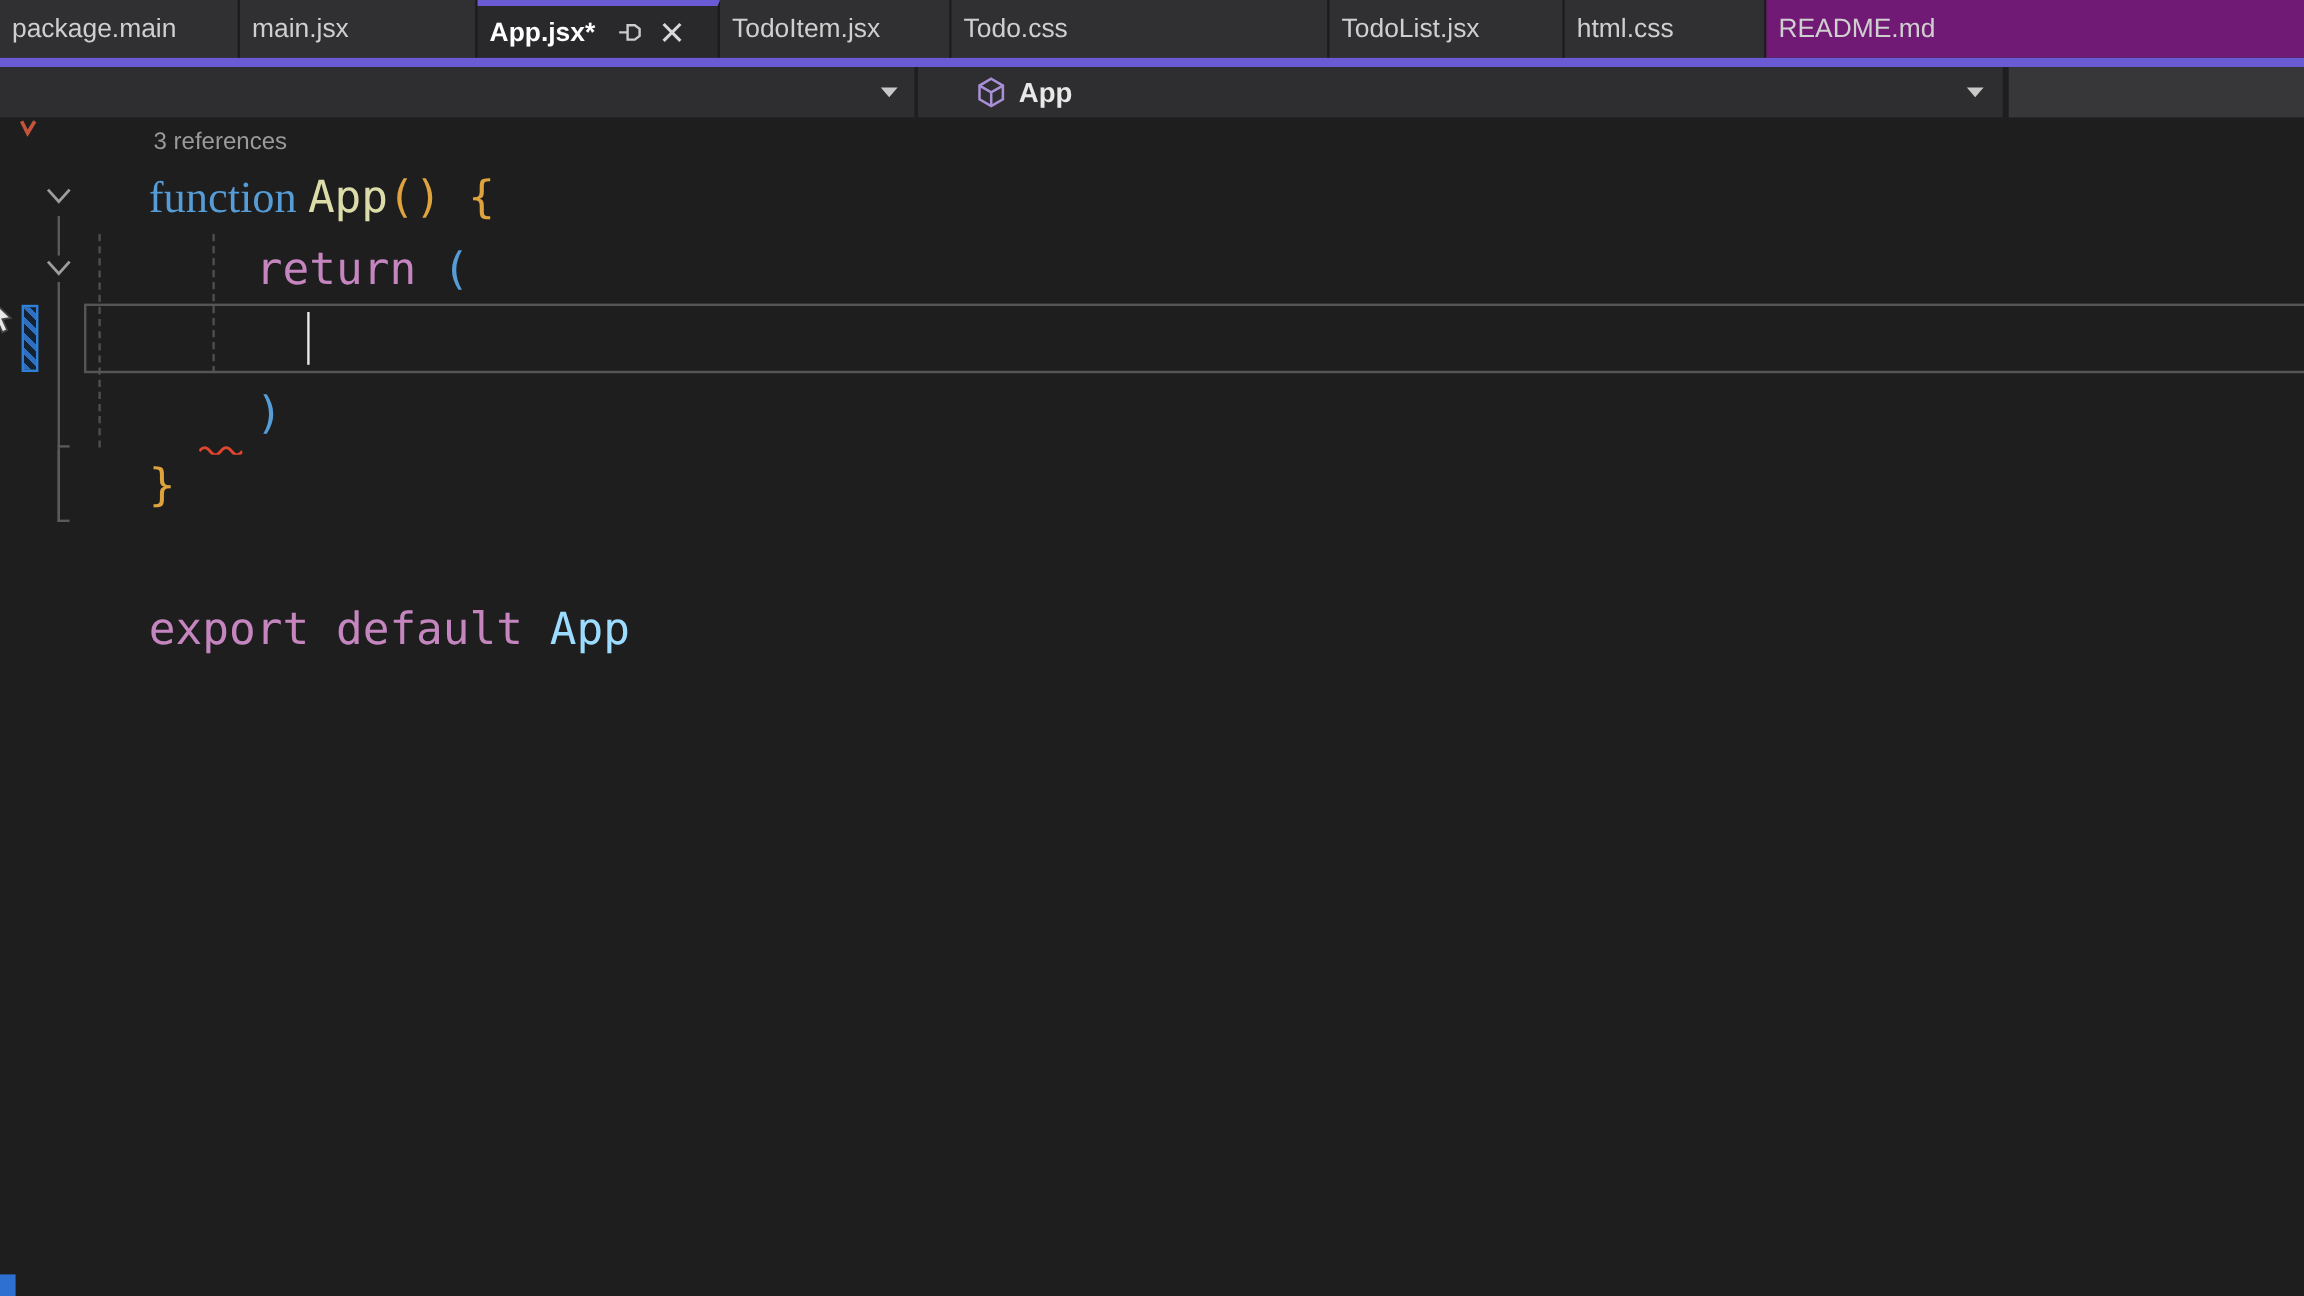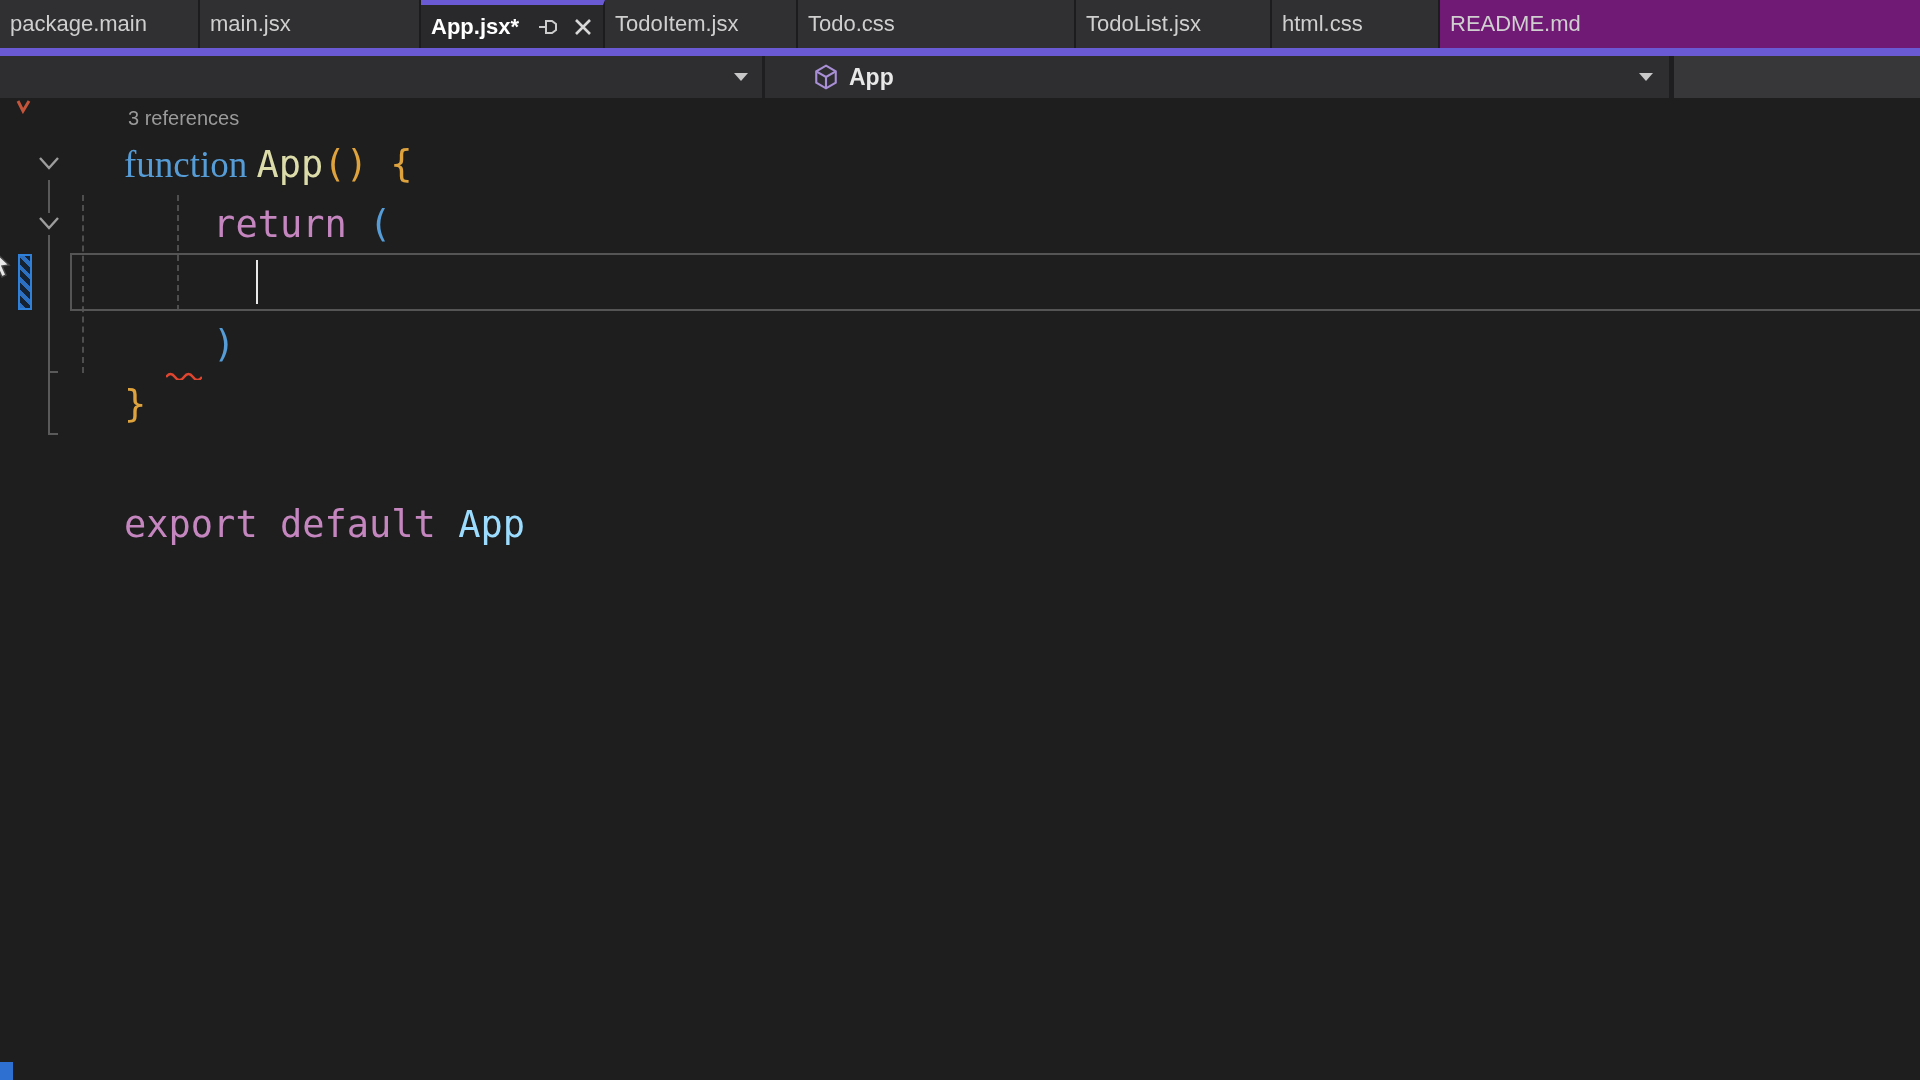--- a/index.html
+++ b/index.html
@@ -64,43 +64,43 @@
   .corner-square { position:absolute; left:0; top:1062px; width:13px; height:18px;
                    background:#2D70D2; }
 </style>
 </head>
 <body>
 
 <div class="tabbar">
   <div class="tab" style="width:200px">
     <span class="tlabel">package.main</span>
   </div>
-  <div class="tab" style="width:221px">
+  <div class="tab" style="width:198px">
     <span class="tlabel">main.jsx</span>
   </div>
-  <div class="tab active" style="width:184px">
+  <div class="tab active" style="width:202px">
     <span class="tlabel" style="font-weight:bold">App.jsx*</span>
     <span class="tab-icons">
       <span style="display:flex">
         <svg width="22" height="22" viewBox="0 0 22 22">
           <path d="M2 11 H9" stroke="#CCCCCC" stroke-width="2" fill="none"></path>
           <path d="M9 5 h6 l4 3 v6 l-4 3 h-6 z" stroke="#CCCCCC" stroke-width="2" fill="none"></path>
         </svg>
       </span>
       <span style="display:flex">
         <svg width="20" height="20" viewBox="0 0 20 20">
           <path d="M3 3 L17 17 M17 3 L3 17" stroke="#D8D8D8" stroke-width="2.6" fill="none"></path>
         </svg>
       </span>
     </span>
   </div>
   <div class="tab" style="width:193px">
     <span class="tlabel">TodoItem.jsx</span>
   </div>
-  <div class="tab" style="width:278px">
+  <div class="tab" style="width:315px">
     <span class="tlabel">Todo.css</span>
   </div>
   <div class="tab" style="width:196px">
     <span class="tlabel">TodoList.jsx</span>
   </div>
   <div class="tab" style="width:168px">
     <span class="tlabel">html.css</span>
   </div>
   <div class="tab light" style="flex:1; border-right:none">
     <span class="tlabel">README.md</span>

